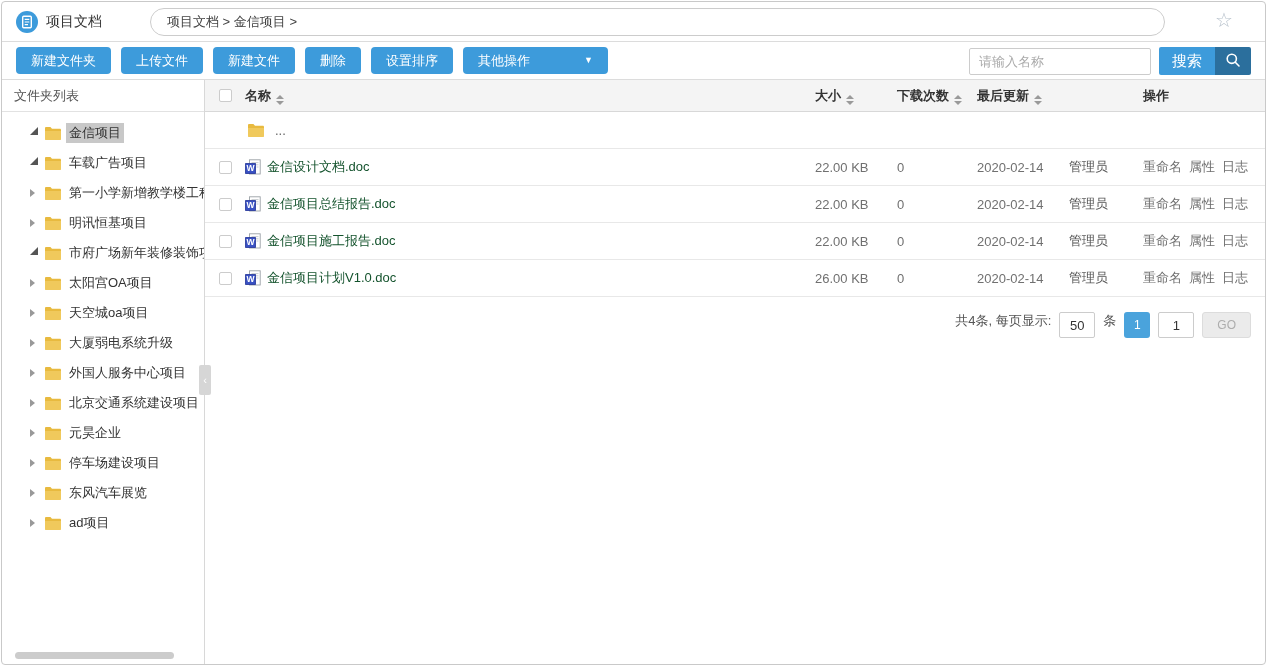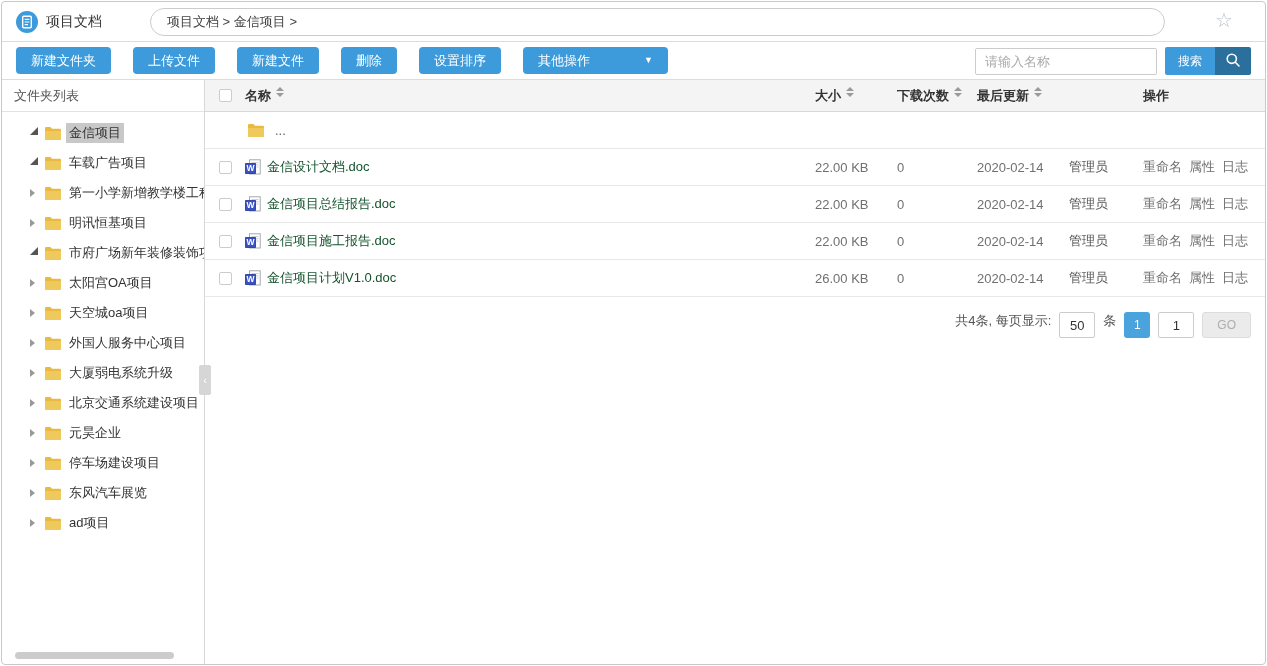--- a/index.html
+++ b/index.html
@@ -16,34 +16,34 @@
   .breadcrumb{
     position:absolute; left:148px; right:100px; top:6px; height:28px;
     border:1px solid #ccc; border-radius:14px; display:flex; align-items:center;
     padding:0 16px; color:#444; font-size:13px; background:#fff;
   }
   .star{ position:absolute; right:32px; top:8px; font-size:20px; color:#b8c2cc; line-height:1; cursor:pointer;}
   
   .toolbar{ height:38px; border-bottom:1px solid #dcdcdc; display:flex; align-items:center; padding:0 14px; position:relative;}
   .tbtn{
     background:#3d9bdb; color:#fff; border:none; border-radius:4px; height:27px;
-    padding:0 15px; font-size:13px; margin-right:22px; cursor:pointer; font-family:inherit;
+    padding:0 15px; font-size:13px; margin-right:10px; cursor:pointer; font-family:inherit;
     display:inline-flex; align-items:center;
   }
   .tbtn.more{ width:145px; justify-content:space-between; }
   .caret{ font-size:9px; line-height:1; }
   .search-area{ position:absolute; right:14px; top:5px; display:flex; align-items:center; }
   .search-input{
     width:182px; height:27px; border:1px solid #ccc; border-radius:2px; padding:11px 9px;
     font-size:13px; color:#333; margin-right:8px; font-family:inherit; outline:none;
   }
   .search-input::placeholder{ color:#aaa; }
   .search-btn{
     background:#3d9bdb; color:#fff; border:none; height:28px; padding:0 13px;
-    font-size:12px; border-radius:2px 0 0 2px; cursor:pointer; font-family:inherit;
+    font-size:15px; border-radius:2px 0 0 2px; cursor:pointer; font-family:inherit;
   }
   .search-icon-btn{
     background:#2b6f9d; border:none; height:28px; width:36px; border-radius:0 2px 2px 0;
     display:inline-flex; align-items:center; justify-content:center; cursor:pointer;
   }
   
   .body{ position:relative; display:flex; height:584px; }
   .sidebar{ width:203px; border-right:1px solid #d8d8d8; position:relative; overflow:hidden; flex:none;}
   .sidebar-title{ height:32px; display:flex; align-items:center; padding:0 12px; color:#555; border-bottom:1px solid #e2e2e2; font-size:13px;}
   .tree{ padding-top:6px; }
@@ -58,21 +58,21 @@
   .hscroll .thumb{ position:absolute; left:13px; top:1px; width:159px; height:7px; background:#ccc; border-radius:4px; }
   .collapse-handle{
     position:absolute; left:197px; top:285px; width:12px; height:30px; background:#d6d6d6;
     border-radius:2px; color:#fff; display:flex; align-items:center; justify-content:center;
     font-size:11px; cursor:pointer; z-index:5;
   }
   
   .main{ flex:1; display:flex; flex-direction:column; }
   .grid{ display:grid; grid-template-columns:40px 1fr 82px 80px 92px 74px 122px; align-items:center; }
   .thead{ height:32px; background:#f4f4f4; border-bottom:1px solid #d8d8d8; font-weight:bold; color:#333;}
-  .hcell{ display:flex; align-items:flex-start; gap:5px; font-size:13px; }
+  .hcell{ display:flex; align-items:flex-end; gap:5px; font-size:13px; }
   .sort{ display:inline-flex; flex-direction:column; gap:2px; cursor:pointer;}
   .sort i{ display:block; width:0; height:0; border-left:4px solid transparent; border-right:4px solid transparent;}
   .sort .up{ border-bottom:4px solid #9a9a9a; }
   .sort .down{ border-top:4px solid #9a9a9a; }
   .checkbox{ width:13px; height:13px; border:1px solid #ccc; border-radius:2px; background:#fff; margin:0 auto; cursor:pointer;}
   .trow{ height:37px; border-bottom:1px solid #e8e8e8; }
   .name-cell{ display:flex; align-items:center; gap:6px; overflow:hidden; }
   .fname{ color:#14532d; white-space:nowrap; cursor:pointer;}
   .dots{ color:#666; cursor:pointer;}
   .gray{ color:#707070; }
@@ -207,31 +207,31 @@
     <span class="tree-label">天空城oa项目</span>
   </div>
           <div class="tree-item">
     <span class="arrow-box">
               <i class="tri-collapsed"></i>
             </span>
     <svg class="folder-svg" width="17" height="14" viewBox="0 0 17 14">
               <path d="M1 2.2 c0-.7.5-1.2 1.2-1.2 h4.2 l1.6 1.7 h7.8 c.7 0 1.2.5 1.2 1.2 v8.9 c0 .7-.5 1.2-1.2 1.2 H2.2 c-.7 0-1.2-.5-1.2-1.2 z" fill="#e8ba3f"></path>
               <path d="M1 5 h16 v7.8 c0 .7-.5 1.2-1.2 1.2 H2.2 c-.7 0-1.2-.5-1.2-1.2 z" fill="#f0c95c"></path>
             </svg>
+    <span class="tree-label">大厦弱电系统升级</span>
+  </div>
+          <div class="tree-item">
+    <span class="arrow-box">
+              <i class="tri-collapsed"></i>
+            </span>
+    <svg class="folder-svg" width="17" height="14" viewBox="0 0 17 14">
+              <path d="M1 2.2 c0-.7.5-1.2 1.2-1.2 h4.2 l1.6 1.7 h7.8 c.7 0 1.2.5 1.2 1.2 v8.9 c0 .7-.5 1.2-1.2 1.2 H2.2 c-.7 0-1.2-.5-1.2-1.2 z" fill="#e8ba3f"></path>
+              <path d="M1 5 h16 v7.8 c0 .7-.5 1.2-1.2 1.2 H2.2 c-.7 0-1.2-.5-1.2-1.2 z" fill="#f0c95c"></path>
+            </svg>
     <span class="tree-label">外国人服务中心项目</span>
-  </div>
-          <div class="tree-item">
-    <span class="arrow-box">
-              <i class="tri-collapsed"></i>
-            </span>
-    <svg class="folder-svg" width="17" height="14" viewBox="0 0 17 14">
-              <path d="M1 2.2 c0-.7.5-1.2 1.2-1.2 h4.2 l1.6 1.7 h7.8 c.7 0 1.2.5 1.2 1.2 v8.9 c0 .7-.5 1.2-1.2 1.2 H2.2 c-.7 0-1.2-.5-1.2-1.2 z" fill="#e8ba3f"></path>
-              <path d="M1 5 h16 v7.8 c0 .7-.5 1.2-1.2 1.2 H2.2 c-.7 0-1.2-.5-1.2-1.2 z" fill="#f0c95c"></path>
-            </svg>
-    <span class="tree-label">大厦弱电系统升级</span>
   </div>
           <div class="tree-item">
     <span class="arrow-box">
               <i class="tri-collapsed"></i>
             </span>
     <svg class="folder-svg" width="17" height="14" viewBox="0 0 17 14">
               <path d="M1 2.2 c0-.7.5-1.2 1.2-1.2 h4.2 l1.6 1.7 h7.8 c.7 0 1.2.5 1.2 1.2 v8.9 c0 .7-.5 1.2-1.2 1.2 H2.2 c-.7 0-1.2-.5-1.2-1.2 z" fill="#e8ba3f"></path>
               <path d="M1 5 h16 v7.8 c0 .7-.5 1.2-1.2 1.2 H2.2 c-.7 0-1.2-.5-1.2-1.2 z" fill="#f0c95c"></path>
             </svg>
     <span class="tree-label">北京交通系统建设项目</span>

